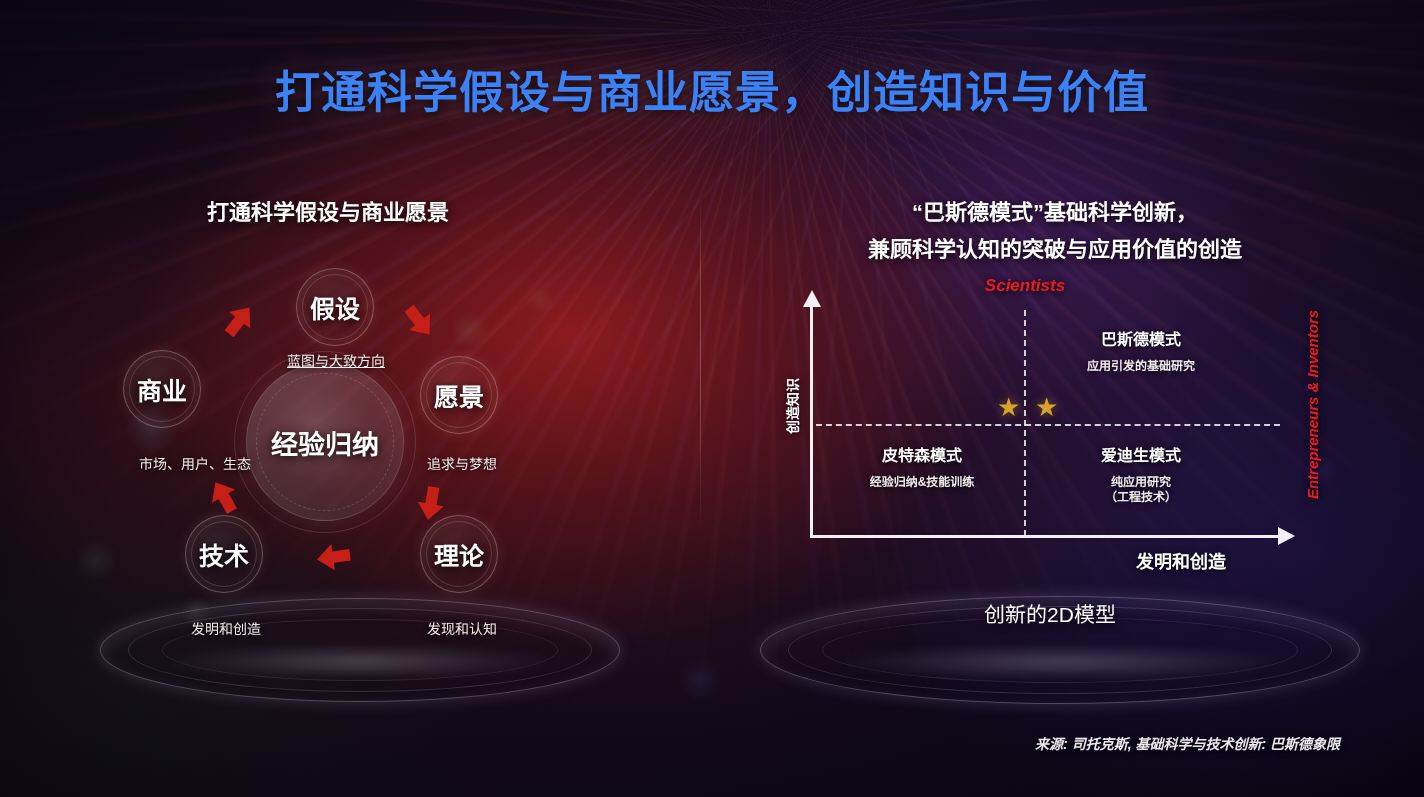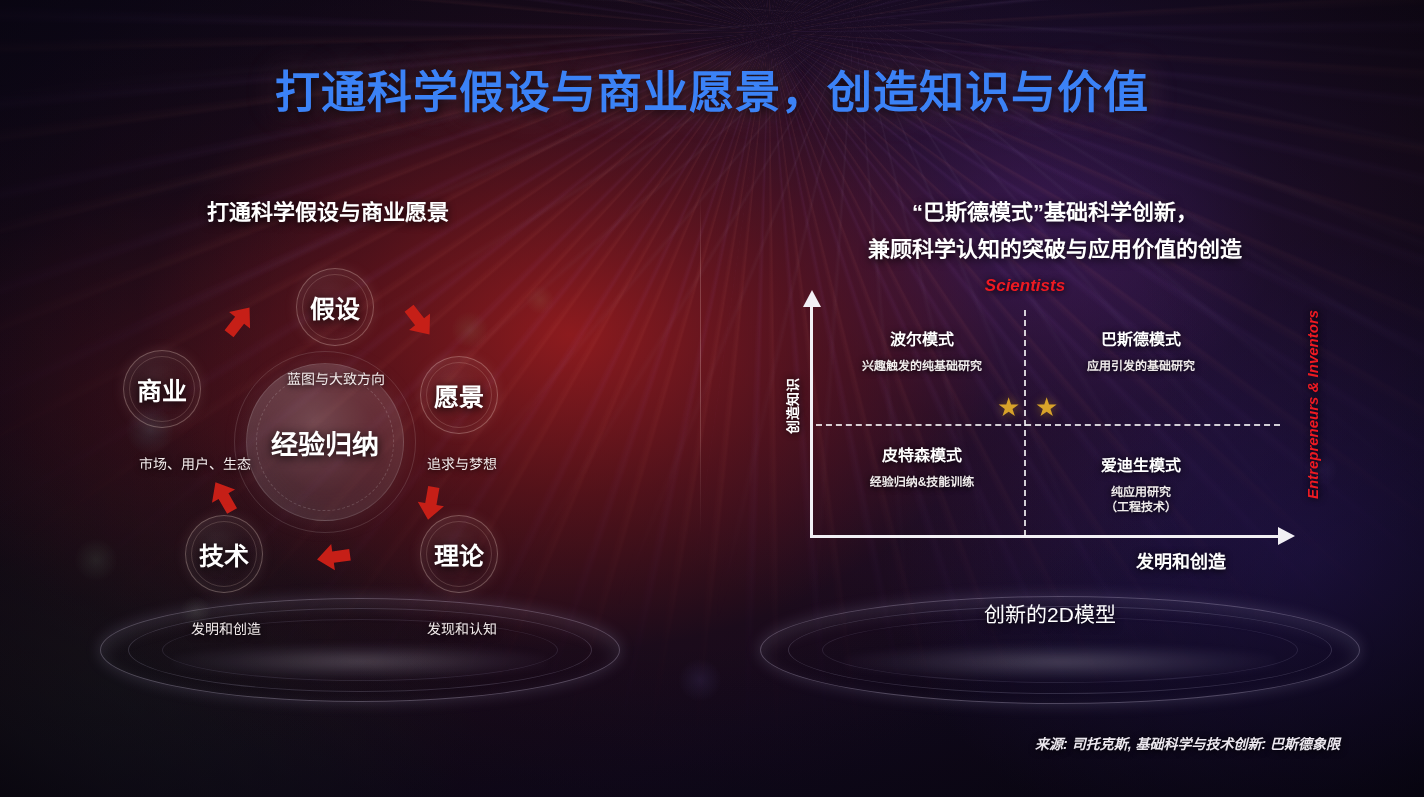--- a/index.html
+++ b/index.html
@@ -127,21 +127,21 @@
     text-align:center;
   }
 
   
   #node-hypothesis { left:181px; top:28px;  }
   #node-vision     { left:305px; top:116px; }
   #node-theory     { left:305px; top:275px; }
   #node-technology { left:70px;  top:275px; }
   #node-business   { left:8px;   top:110px; }
 
-  #cap-hypothesis { left:116px; top:128px; width:210px; }
+  #cap-hypothesis { left:116px; top:110px; width:210px;text-decoration:underline; }
   #cap-vision     { left:272px; top:213px; width:150px; }
   #cap-theory     { left:272px; top:378px; width:150px; }
   #cap-technology { left:36px;  top:378px; width:150px; }
   #cap-business   { left:-25px; top:213px; width:210px; }
 
   
   #node-core{
     position:absolute; left:131px; top:123px; width:158px; height:158px; border-radius:50%;
     background:radial-gradient(circle at 42% 36%, rgba(225,225,230,0.26) 0%, rgba(180,180,190,0.17) 48%, rgba(130,130,142,0.12) 78%, rgba(110,110,122,0.07) 100%);
     border:1px solid rgba(255,255,255,0.17);
@@ -214,21 +214,21 @@
   }
   .divider-h{
     position:absolute; left:36px; top:124px; width:464px; height:0;
     border-top:2px dashed rgba(255,255,255,0.80);
   }
 
   .quad-cell{ position:absolute; text-align:center; }
   #quad-bohr    { left:44px;  top:26px;  width:196px; }
   #quad-pasteur { left:258px; top:26px;  width:206px; }
   #quad-peterson{ left:44px;  top:142px; width:196px; }
-  #quad-edison  { left:258px; top:152px; width:206px; }
+  #quad-edison  { left:258px; top:142px; width:206px; }
 
   .quad-title{
     font-size:16px; font-weight:bold; color:#fff;
     text-shadow:0 1px 7px rgba(0,0,0,.95);
     margin-bottom:9px; white-space:nowrap;
   }
   .quad-sub{
     font-size:12px; font-weight:bold; color:#f0ecec; line-height:15px;
     text-shadow:0 1px 6px rgba(0,0,0,.95);
   }
@@ -362,24 +362,20 @@
     <div id="quadrant">
 
       <div class="axis-line" id="axis-y"></div>
       <div class="axis-head" id="axis-y-head"></div>
       <div class="axis-line" id="axis-x"></div>
       <div class="axis-head" id="axis-x-head"></div>
 
       <div class="divider-v"></div>
       <div class="divider-h"></div>
 
-      <div class="quad-cell" id="quad-bohr">
-        <div class="quad-title">波尔模式</div>
-        <div class="quad-sub">兴趣触发的纯基础研究</div>
-      </div>
 
       <div class="quad-cell" id="quad-pasteur">
         <div class="quad-title">巴斯德模式</div>
         <div class="quad-sub">应用引发的基础研究</div>
       </div>
 
       <div class="quad-cell" id="quad-peterson">
         <div class="quad-title">皮特森模式</div>
         <div class="quad-sub">经验归纳&amp;技能训练</div>
       </div>

